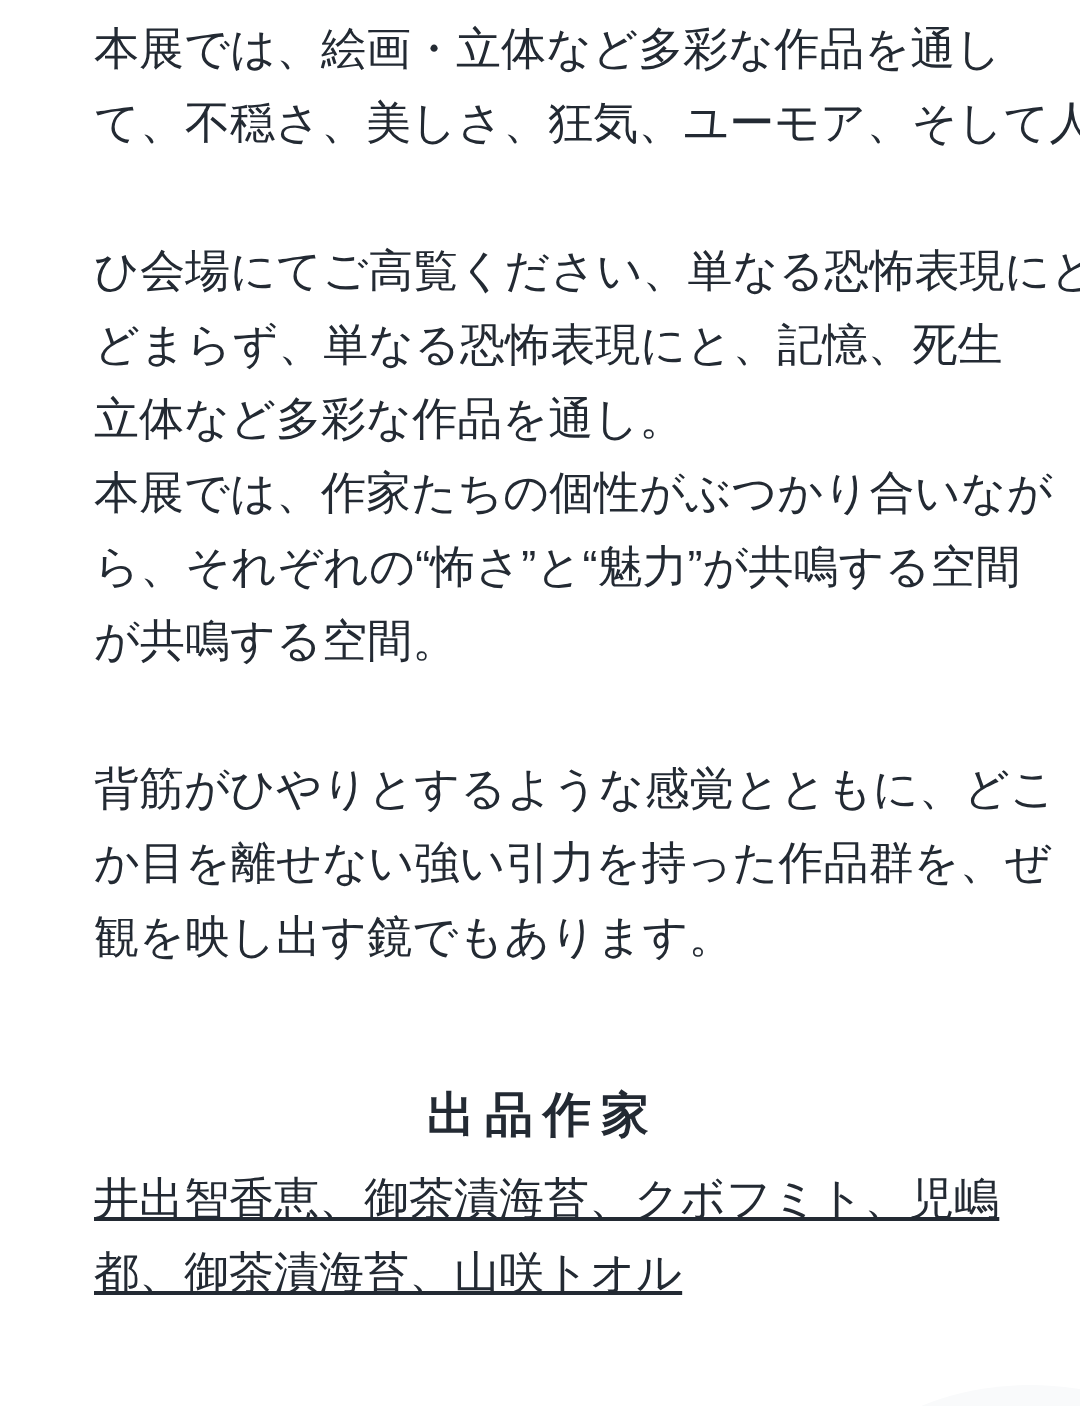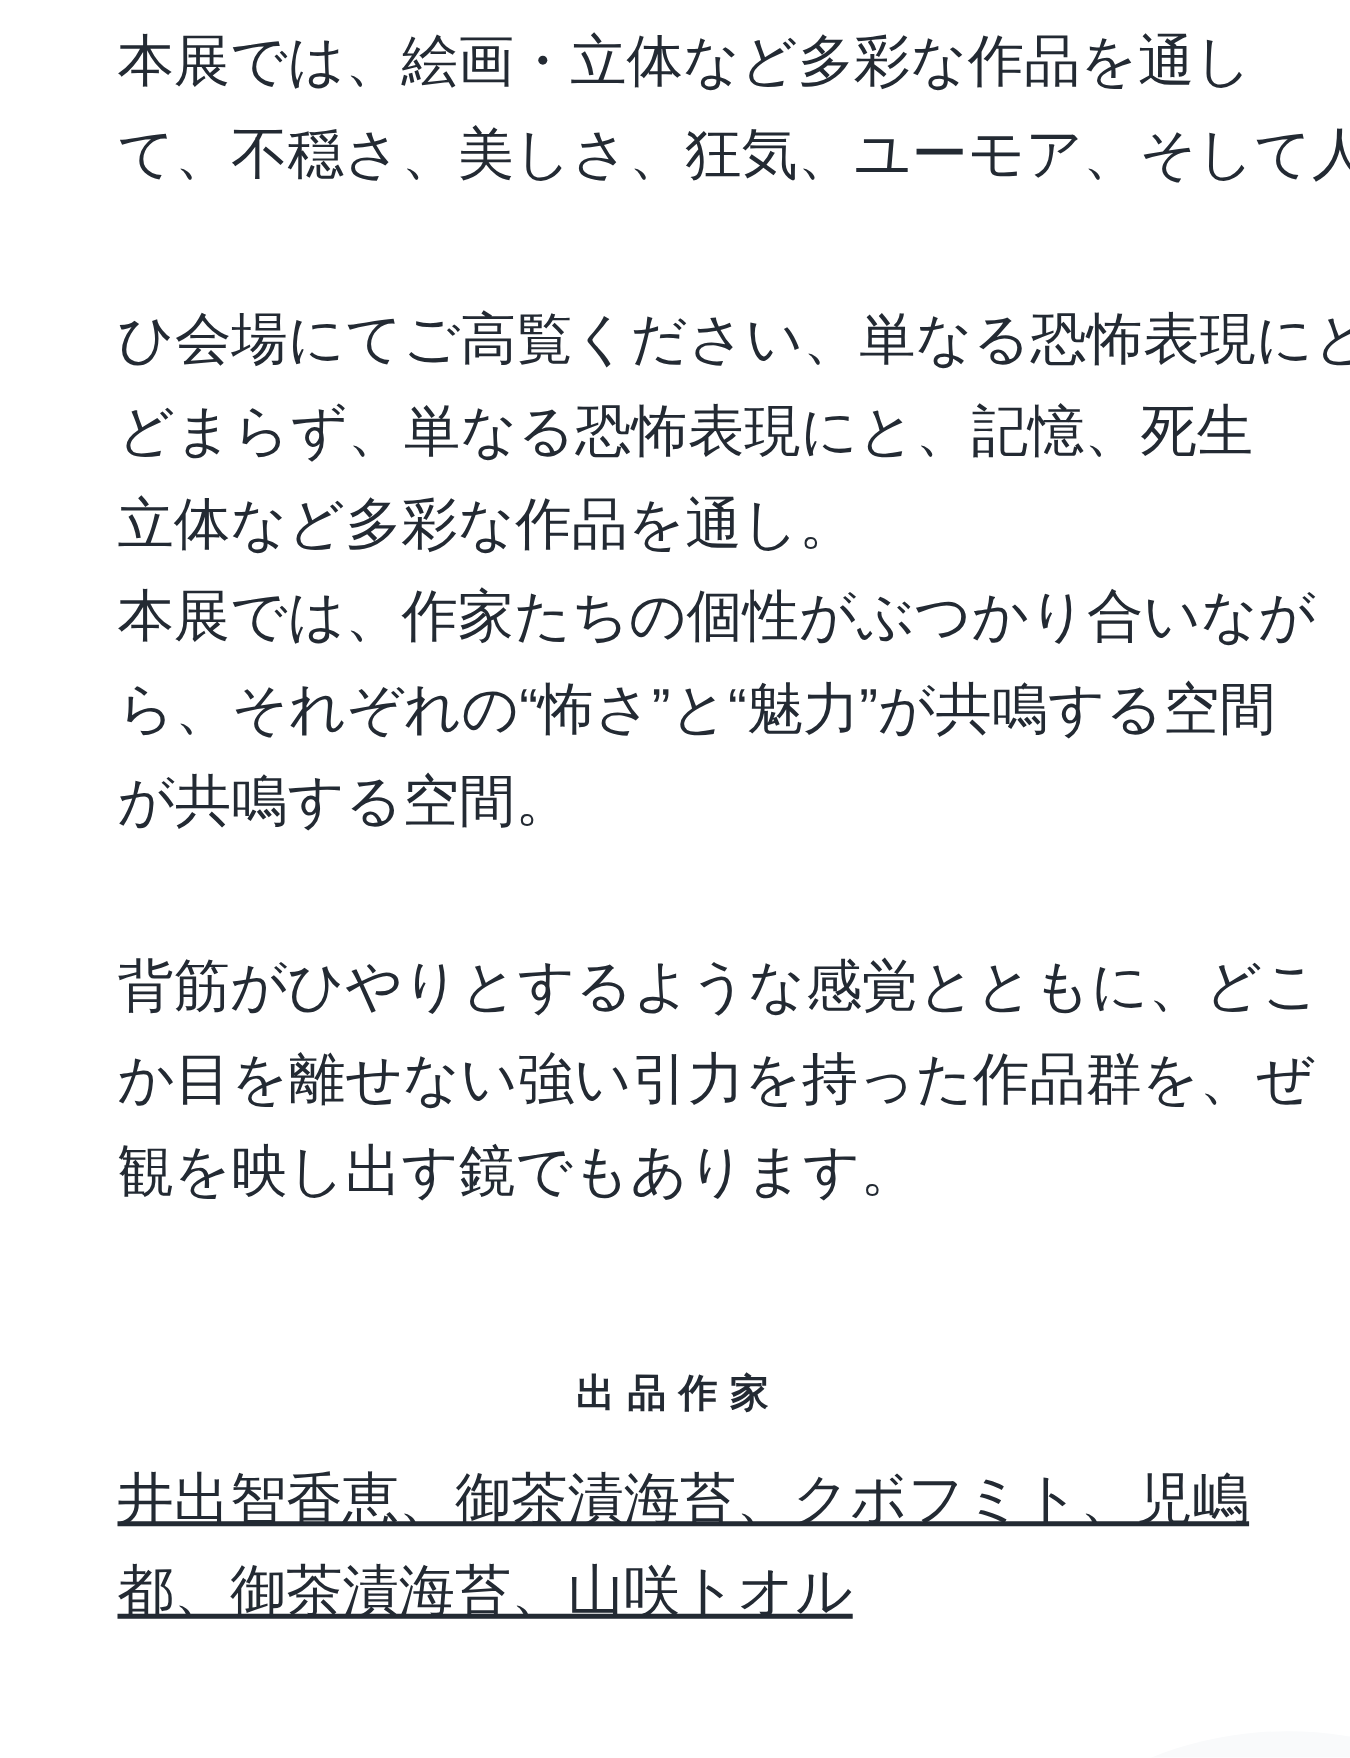--- a/index.html
+++ b/index.html
@@ -33,21 +33,21 @@
   .para + .para {
     margin-top: 74px;
   }
   .line {
     white-space: nowrap;
     margin-left: 46px;
   }
   .heading {
     margin: 104px 0 10px 0;
     padding: 0;
-    font-size: 31px;
+    font-size: 48px;
     line-height: 74px;
     font-weight: 700;
     letter-spacing: 10px;
     text-align: center;
     color: #232a33;
   }
   .artists {
     margin-top: 0;
     text-decoration: underline;
   }

